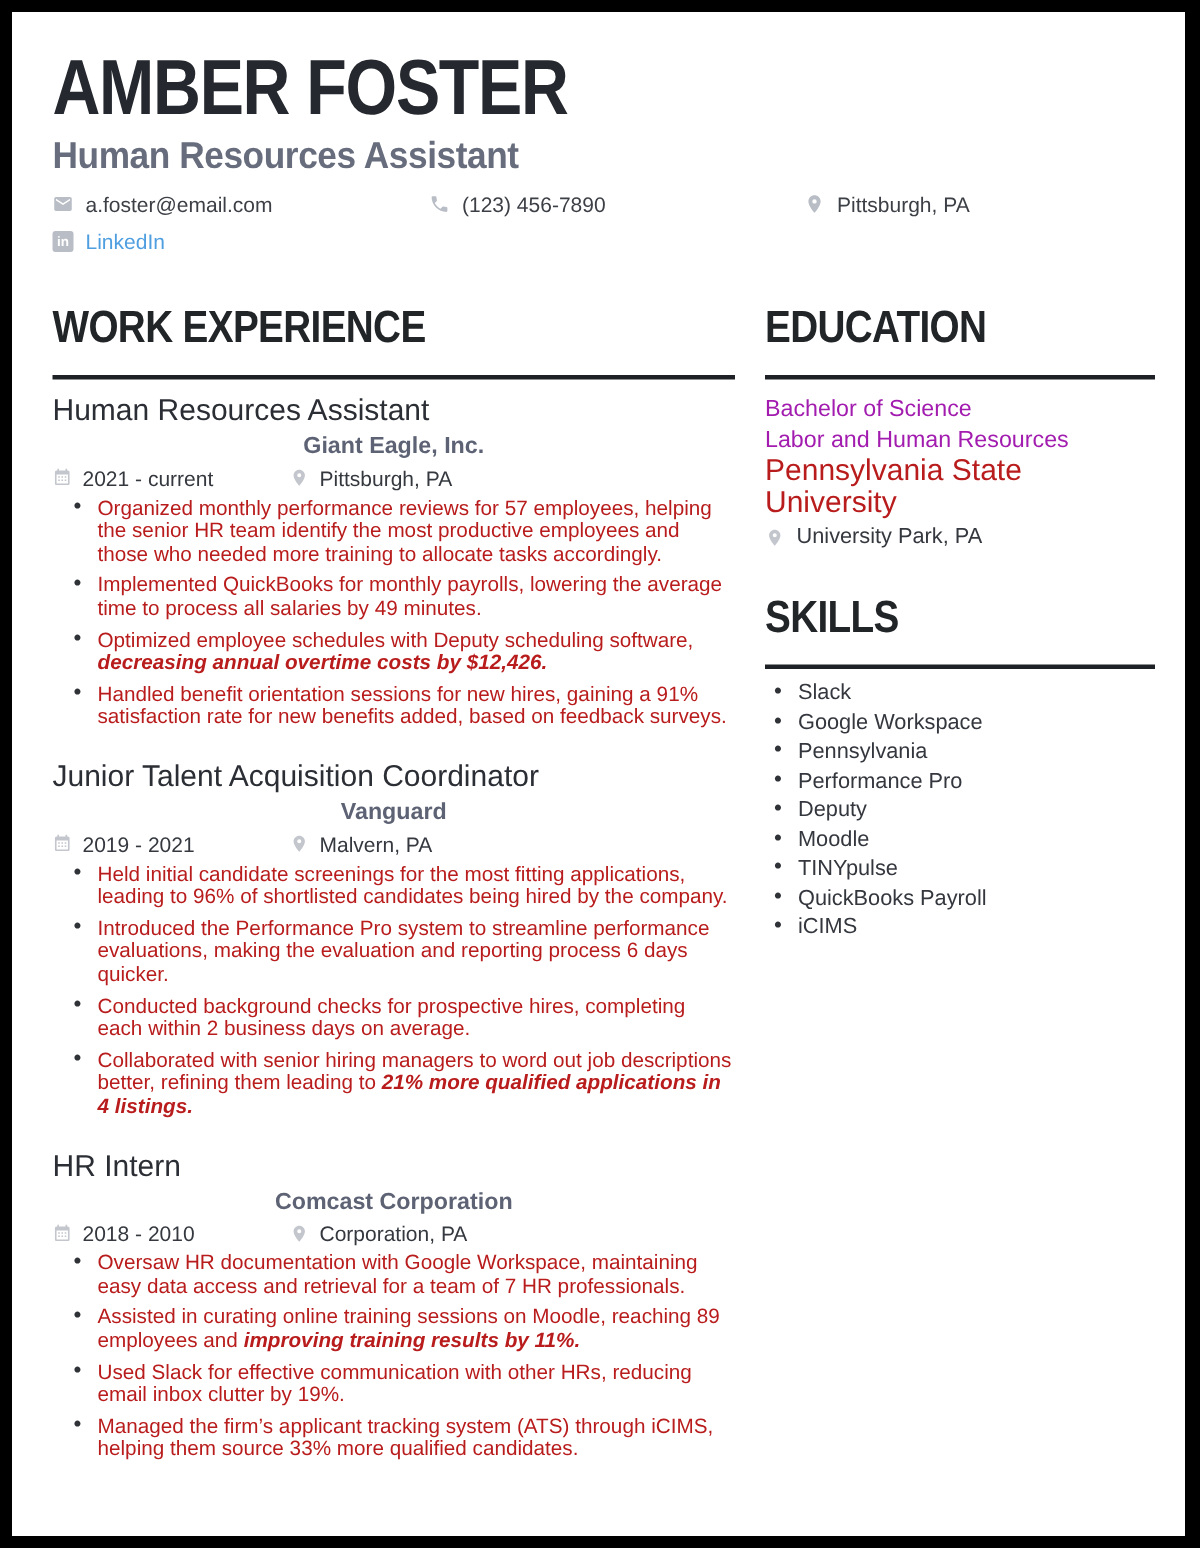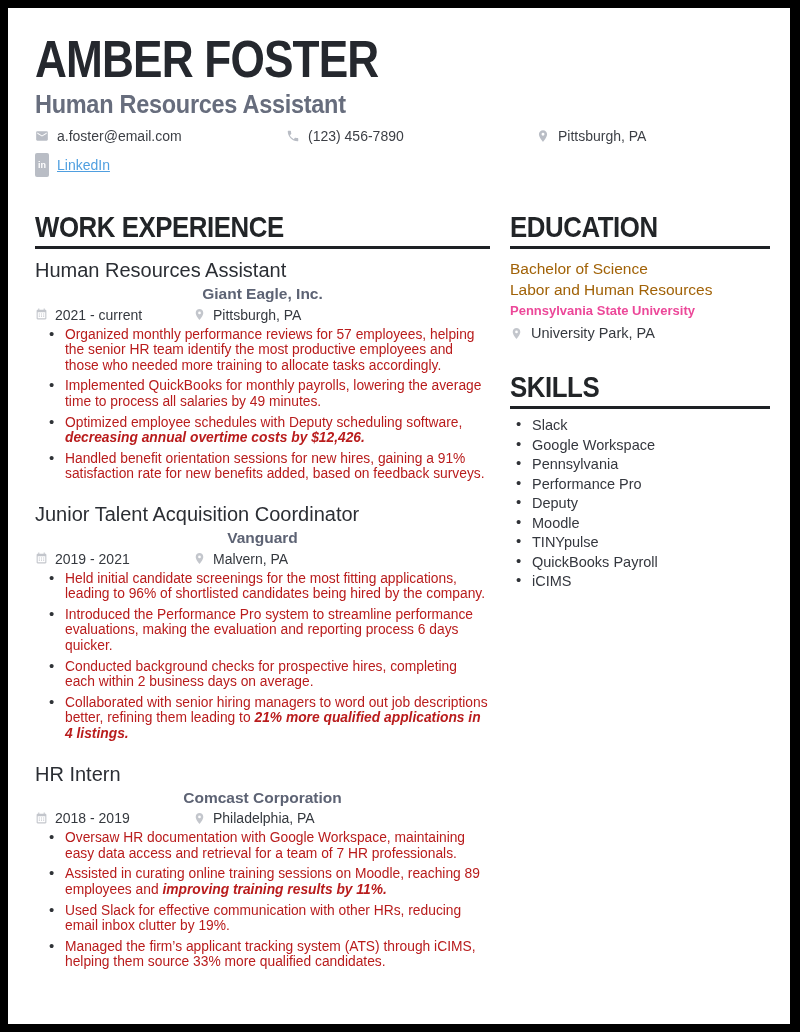--- a/index.html
+++ b/index.html
@@ -54,25 +54,24 @@
     display: flex;
     align-items: center;
     gap: 8px;
     font-size: 14px;
     color: #3c3f45;
   }
   .contact-item .icon { flex: 0 0 auto; display: inline-flex; }
   .icon svg { display: block; }
   .link-blue {
     color: #4f9fe0;
-    text-decoration: underline;
     cursor: pointer;
   }
   .li-badge {
-    width: 14px; height: 24px;
+    width: 14px; height: 14px;
     background: #b9bdc5;
     border-radius: 2px;
     color: #fff;
     font-size: 9px;
     font-weight: 700;
     display: inline-flex;
     align-items: center;
     justify-content: center;
     line-height: 1;
   }
@@ -82,21 +81,21 @@
     display: flex;
     gap: 20px;
     margin-top: 35px;
   }
   .col-left  { flex: 0 0 455px; }
   .col-right { flex: 1 1 auto; }
 
   
   .sec-head {
     border-bottom: 3px solid #1e2125;
-    padding-bottom: 4px;
+    padding-bottom: 16px;
     margin-bottom: 9px;
   }
   .sec-head > span {
     display: inline-block;
     font-size: 30px;
     font-weight: 700;
     line-height: 1.0;
     color: #222528;
     letter-spacing: -0.5px;
     transform: scaleX(0.86);
@@ -147,27 +146,27 @@
     left: 0; top: -1px;
     font-size: 15px;
     color: #2f3237;
   }
   .em-bi { font-weight: 700; font-style: italic; }
 
   
   .edu-line {
     font-size: 15.5px;
     line-height: 21px;
-    color: #a16207;
+    color: #a21caf;
   }
   .edu-school {
-    font-size: 13px;
+    font-size: 20px;
     line-height: 21px;
-    font-weight: 700;
-    color: #ec4899;
+    font-weight: 400;
+    color: #b91c1c;
   }
   .edu-meta {
     display: flex;
     align-items: center;
     gap: 8px;
     font-size: 14.5px;
     color: #35393f;
     margin-top: 4px;
   }
 
@@ -302,29 +301,29 @@
           <article class="job">
             <div class="job-title">HR Intern</div>
             <div class="job-company">Comcast Corporation</div>
             <div class="meta-row">
               <span class="meta-date">
                 <span class="icon">
                   <svg width="13" height="13" viewBox="0 0 24 24" fill="#c3c6cc">
                       <path d="M19 3h-1V1h-2v2H8V1H6v2H5c-1.11 0-1.99.9-1.99 2L3 19c0 1.1.89 2 2 2h14c1.1 0 2-.9 2-2V5c0-1.1-.9-2-2-2zm0 16H5V8h14v11zM7 10h2v2H7zm4 0h2v2h-2zm4 0h2v2h-2zM7 14h2v2H7zm4 0h2v2h-2zm4 0h2v2h-2z"></path>
                     </svg>
                 </span>
-                <span>2018 - 2019</span>
+                <span>2018 - 2010</span>
               </span>
               <span class="meta-loc">
                 <span class="icon">
                   <svg width="13" height="13" viewBox="0 0 24 24" fill="#c3c6cc">
                       <path d="M12 2C8.13 2 5 5.13 5 9c0 5.25 7 13 7 13s7-7.75 7-13c0-3.87-3.13-7-7-7zm0 9.5A2.5 2.5 0 1 1 12 6.5a2.5 2.5 0 0 1 0 5z"></path>
                     </svg>
                 </span>
-                <span>Philadelphia, PA</span>
+                <span>Corporation, PA</span>
               </span>
             </div>
             <ul class="bullets">
               <li><span>Oversaw HR documentation with Google Workspace, maintaining easy data access and retrieval for a team of 7 HR professionals.</span><span class="em-bi"></span></li>
               <li><span>Assisted in curating online training sessions on Moodle, reaching 89 employees and </span><span class="em-bi">improving training results by 11%.</span></li>
               <li><span>Used Slack for effective communication with other HRs, reducing email inbox clutter by 19%.</span><span class="em-bi"></span></li>
               <li><span>Managed the firm’s applicant tracking system (ATS) through iCIMS, helping them source 33% more qualified candidates.</span><span class="em-bi"></span></li>
             </ul>
           </article>
         </section>

